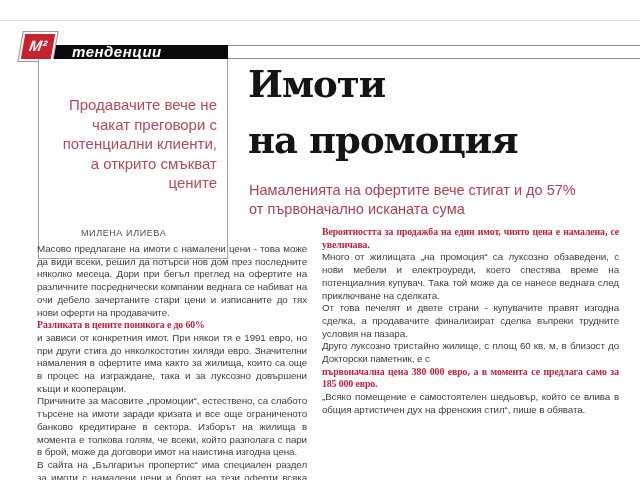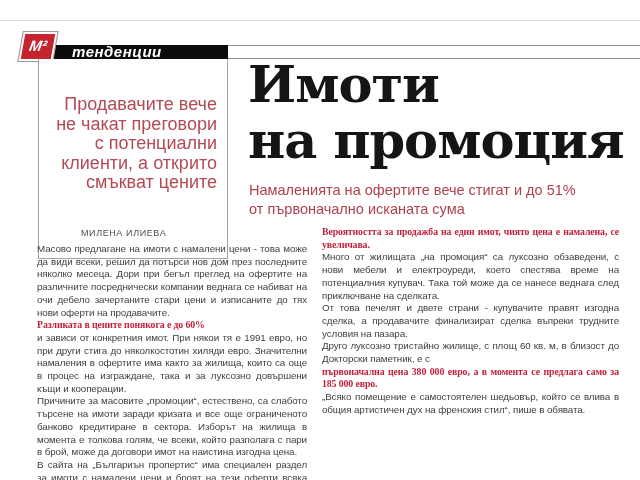--- a/index.html
+++ b/index.html
@@ -30,26 +30,26 @@
     font-weight:bold;font-style:italic;font-size:15px;line-height:24px;
   }
   .standfirst-box{
     position:absolute;left:38px;top:59px;width:190px;height:200px;
     border:1px solid #a2a2a2;border-top:none;box-sizing:border-box;
     background:#fff;
   }
   .standfirst{
     margin:0;padding:36px 10px 0 14px;
     text-align:right;color:#b34a55;
-    font-size:18px;line-height:19.5px;
+    font-size:15px;line-height:19.5px;
   }
   .headline{
     position:absolute;left:248px;top:56px;margin:0;
     font-family:"DejaVu Serif","Liberation Serif",serif;
-    font-weight:bold;font-size:51px;line-height:56px;
+    font-weight:bold;font-size:37px;line-height:56px;
     color:#151515;letter-spacing:-1px;
   }
   .deck{
     position:absolute;left:249px;top:181px;width:338px;margin:0;
     font-size:14.5px;line-height:18.5px;color:#b04050;
   }
   .byline{
     position:absolute;left:37px;top:228px;
     font-size:9px;letter-spacing:.6px;color:#4d4d4d;margin-left:44px;
   }
@@ -75,21 +75,21 @@
 <div class="m2-logo">
   <span>M²</span>
 </div>
 
 <div class="standfirst-box">
   <p class="standfirst">Продавачите вече не чакат преговори с потенциални клиенти, а открито смъкват цените</p>
 </div>
 
 <h1 class="headline"><span>Имоти</span><br><span>на промоция</span></h1>
 
-<p class="deck">Намаленията на офертите вече стигат и до 51% от първоначално исканата сума</p>
+<p class="deck">Намаленията на офертите вече стигат и до 57% от първоначално исканата сума</p>
 
 <div class="byline">МИЛЕНА ИЛИЕВА</div>
 
 <div class="col col-left">
   <p>Масово предлагане на имоти с намалени цени - това може да види всеки, решил да потърси нов дом през последните няколко месеца. Дори при бегъл преглед на офертите на различните посреднически компании веднага се набиват на очи дебело зачертаните стари цени и изписаните до тях нови оферти на продавачите.</p>
   <p class="lead">Разликата в цените понякога е до 60%</p>
   <p>и зависи от конкретния имот. При някои тя е 1991 евро, но при други стига до няколкостотин хиляди евро. Значителни намаления в офертите има както за жилища, които са още в процес на изграждане, така и за луксозно довършени къщи и кооперации.</p>
   <p>Причините за масовите „промоции“, естествено, са слабото търсене на имоти заради кризата и все още ограниченото банково кредитиране в сектора. Изборът на жилища в момента е толкова голям, че всеки, който разполага с пари в брой, може да договори имот на наистина изгодна цена.</p>
   <p>В сайта на „Българиън пропертис“ има специален раздел за имоти с намалени цени и броят на тези оферти всяка седмица е почти равен на броя на новопубликуваните предложения.</p>
 </div>

